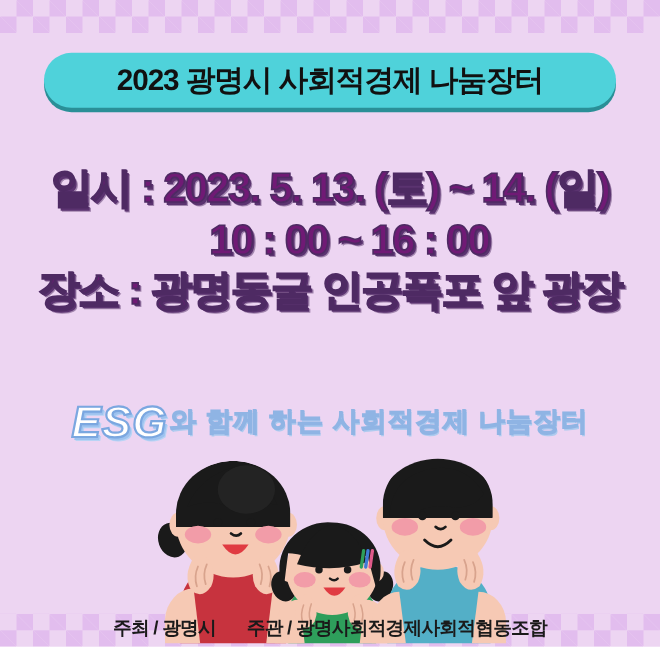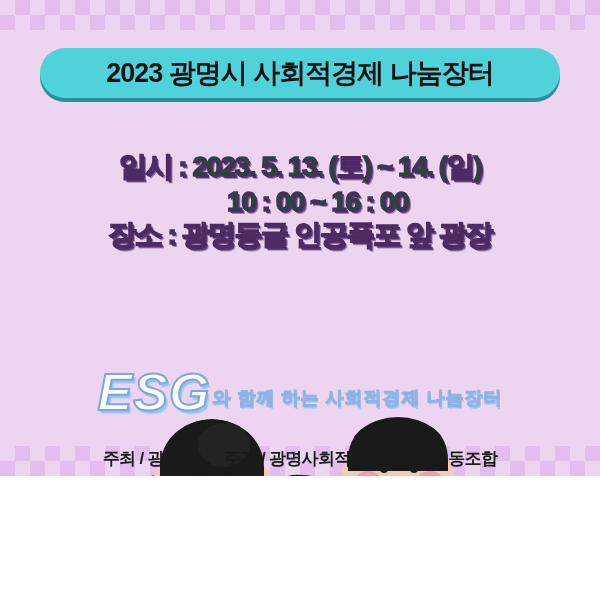--- a/index.html
+++ b/index.html
@@ -8,21 +8,21 @@
     padding: 0;
     background: #ffffff;
   }
   body {
     font-family: "Liberation Sans", "DejaVu Sans", sans-serif;
   }
 
   #poster {
     position: relative;
     width: 600px;
-    height: 476px;
+    height: 588px;
     overflow: hidden;
     background: #edd5f2;
     text-decoration: underline;
   }
 
   
   .checker {
     position: absolute;
     left: 0;
     width: 600px;
@@ -64,24 +64,24 @@
   
   #info-block {
     position: absolute;
     left: 0;
     top: 150px;
     width: 600px;
     text-align: center;
     z-index: 3;
   }
   .purple-line {
-    font-size: 28px;
+    font-size: 38px;
     font-weight: bold;
     letter-spacing: -1.5px;
-    color: #14532d;
+    color: #701a75;
     line-height: 1.18;
     white-space: nowrap;
     -webkit-text-stroke: 1.5px #4e2a63;
     text-shadow:
        2px 2px 0 #5b3370,
        3px 3px 0 rgba(70,35,90,.45);
   }
   .purple-line.time { margin-top: 2px; margin-left: 35px; }
   .purple-line.place { }
 
@@ -90,34 +90,34 @@
     position: absolute;
     left: 0;
     top: 362px;
     width: 600px;
     text-align: center;
     z-index: 3;
     white-space: nowrap;
   }
   #esg-mark {
     display: inline-block;
-    font-size: 52px;
+    font-size: 40px;
     font-weight: bold;
     font-style: italic;
     color: #ffffff;
     letter-spacing: 1px;
     -webkit-text-stroke: 2px #7ba7e0;
     text-shadow:
        2px 3px 0 #9dc2ef,
        3px 4px 0 #b8d4f5;
     vertical-align: -2px;
   }
   #slogan-rest {
     display: inline-block;
-    font-size: 18px;
+    font-size: 24px;
     font-weight: bold;
     color: #cfe0f7;
     letter-spacing: 1px;
     -webkit-text-stroke: 1.2px #8fb4e4;
     text-shadow: 1px 2px 0 #aecbef;
     vertical-align: 4px;
     margin-left: 2px;
   }
 
   

